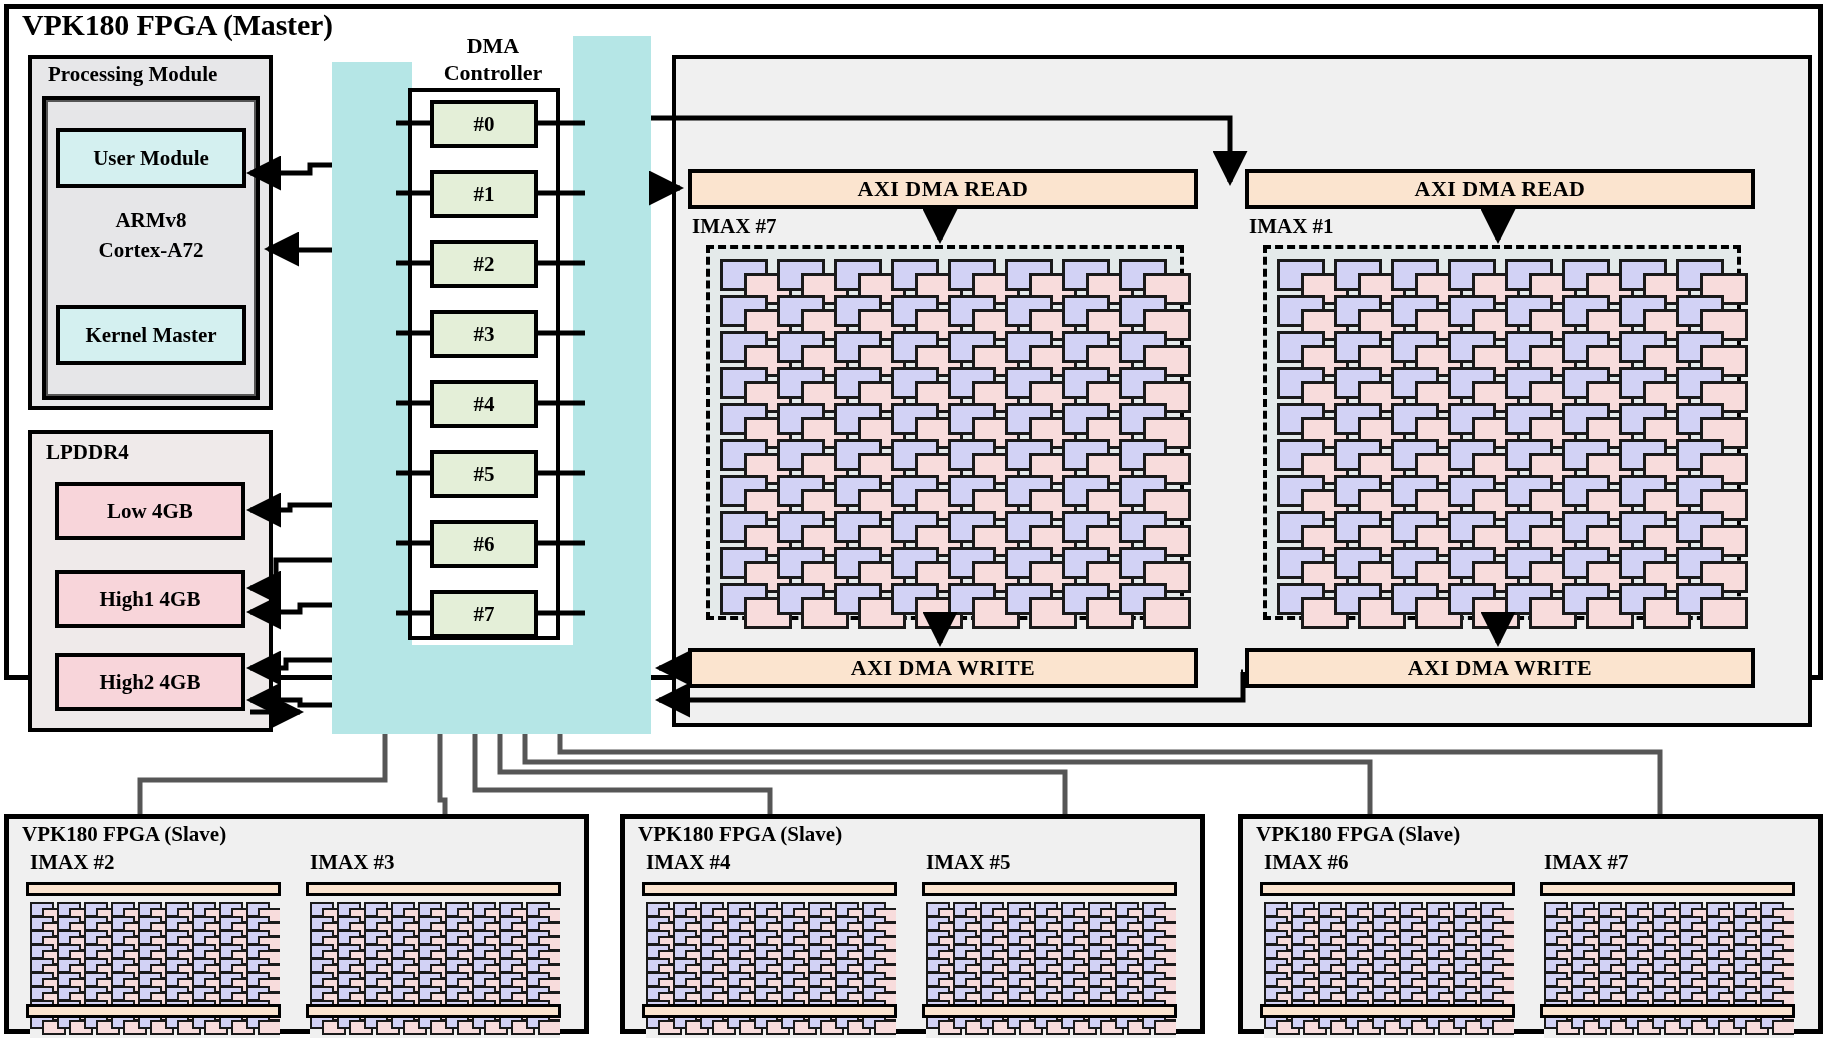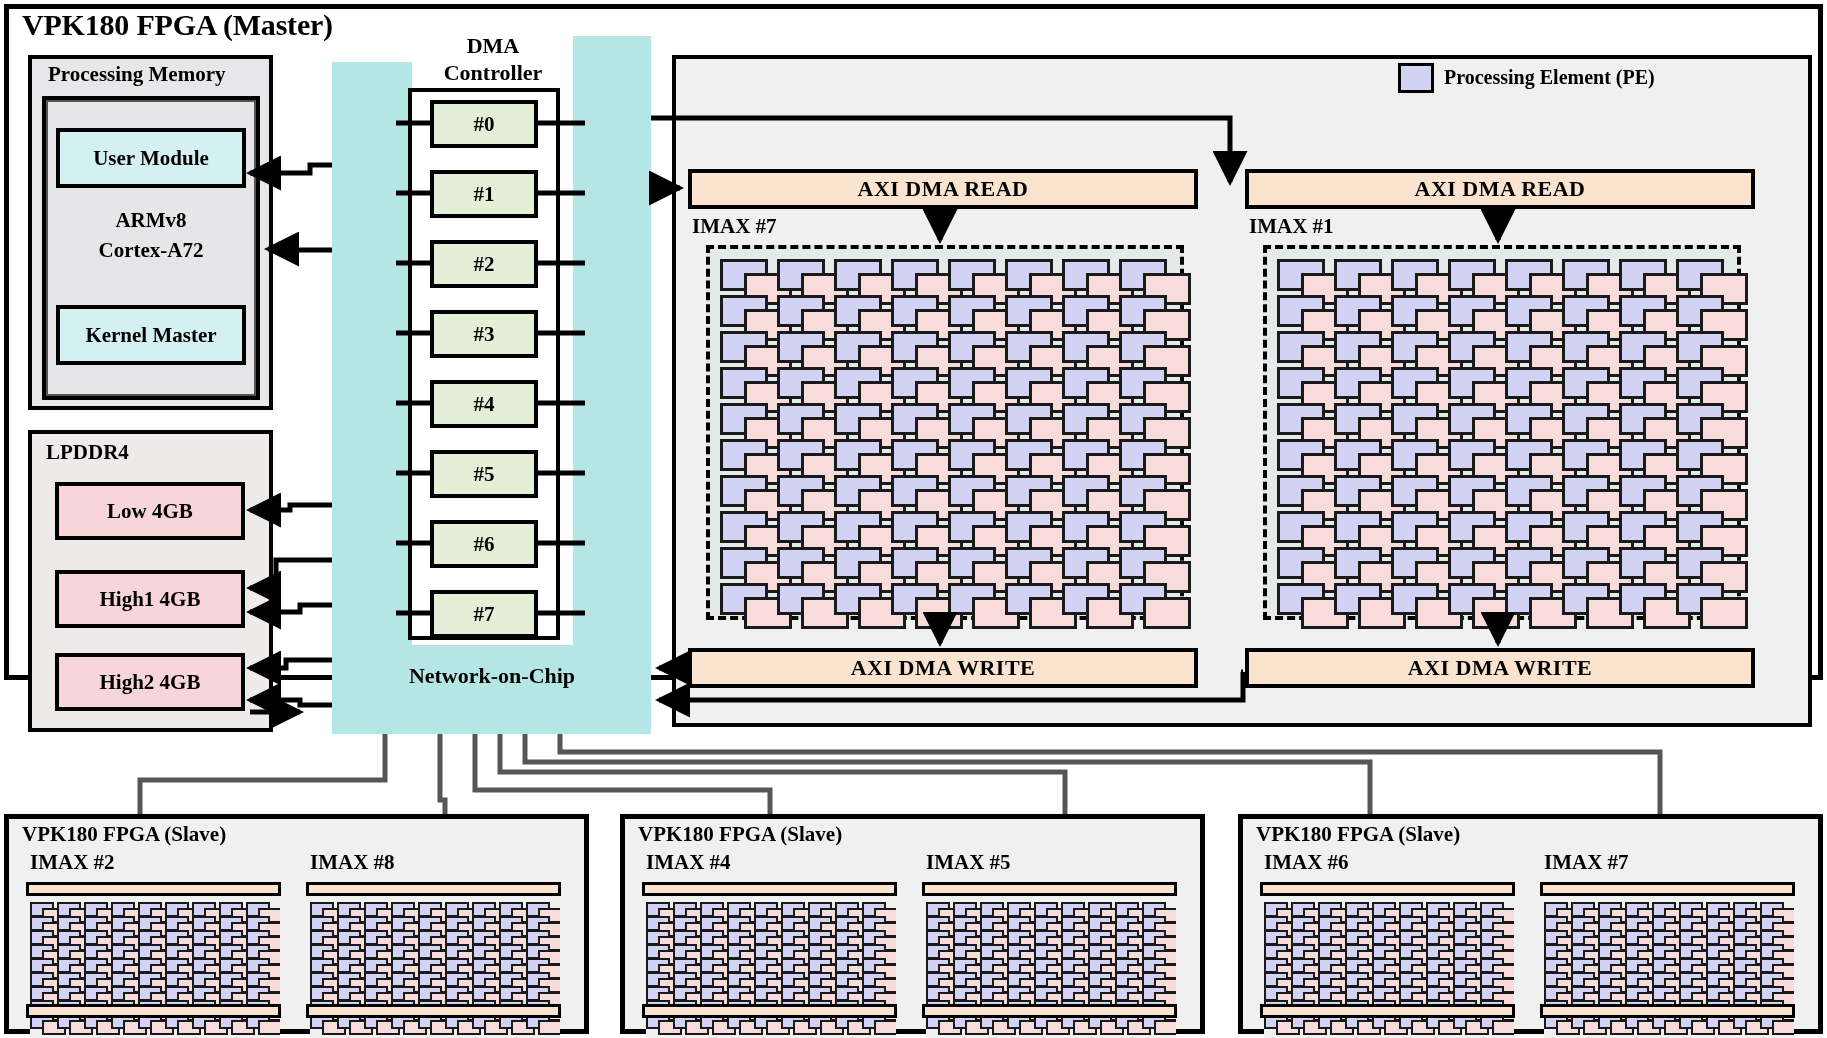--- a/index.html
+++ b/index.html
@@ -159,39 +159,38 @@
 </style>
 </head>
 <body>
 
 <div class="abs" id="master-frame"></div>
 <div class="abs" id="master-title">VPK180 FPGA (Master)</div>
 
 <div class="abs" id="ps-box"></div>
 <div class="abs" id="ps-inner"></div>
 <div class="abs" id="ps-inner2"></div>
-<div class="abs" id="ps-title">Processing Memory</div>
+<div class="abs" id="ps-title">Processing Module</div>
 <div class="abs cyanbox" id="user-space">User Module</div>
 <div class="abs" id="arm-label">
   <div>ARMv8</div>
   <div>Cortex-A72</div>
 </div>
 <div class="abs cyanbox" id="kernel-space">Kernel Master</div>
 
 <div class="abs" id="lpddr-box"></div>
 <div class="abs" id="lpddr-title">LPDDR4</div>
 <div class="abs pinkbox" id="mem-low">Low 4GB</div>
 <div class="abs pinkbox" id="mem-high1">High1 4GB</div>
 <div class="abs pinkbox" id="mem-high2">High2 4GB</div>
 
 <div class="abs" id="noc-left"></div>
 <div class="abs" id="noc-right"></div>
 <div class="abs" id="noc-mid"></div>
 <div class="abs" id="noc-label">
-  <div>Network-on-Chip</div>
 </div>
 
 <div class="abs" id="dma-title">
   <div>DMA</div>
   <div>Controller</div>
 </div>
 <div class="abs" id="dma-frame"></div>
 <div id="dma-channels">
     <div class="abs dmach" style="top: 100px;">#0</div>
     <div class="abs dmach" style="top: 170px;">#1</div>
@@ -199,24 +198,20 @@
     <div class="abs dmach" style="top: 310px;">#3</div>
     <div class="abs dmach" style="top: 380px;">#4</div>
     <div class="abs dmach" style="top: 450px;">#5</div>
     <div class="abs dmach" style="top: 520px;">#6</div>
     <div class="abs dmach" style="top: 590px;">#7</div>
   </div>
 
 <div class="abs" id="imax-panel"></div>
 
 <div class="abs" id="legend">
-  <div class="lg-row">
-    <span class="lg-sw" id="lg-sw-pe" style="background: rgb(210, 210, 245);"></span>
-    <span class="lg-txt">Processing Element (PE)</span>
-  </div>
 </div>
 
 <div class="abs axibar" id="axi-r0">AXI DMA READ</div>
 <div class="abs axibar" id="axi-r1">AXI DMA READ</div>
 <div class="abs axibar" id="axi-w0">AXI DMA WRITE</div>
 <div class="abs axibar" id="axi-w1">AXI DMA WRITE</div>
 
 <div class="abs imax-label" id="imax0-label">IMAX #7</div>
 <div class="abs imax-label" id="imax1-label">IMAX #1</div>
 
@@ -1088,21 +1083,21 @@
         <div class="slmm" style="left: 147px; background: rgb(248, 220, 220);"></div>
         <div class="spe" style="left: 162px; background: rgb(210, 210, 245);"></div>
         <div class="slmm" style="left: 174px; background: rgb(248, 220, 220);"></div>
         <div class="spe" style="left: 189px; background: rgb(210, 210, 245);"></div>
         <div class="slmm" style="left: 201px; background: rgb(248, 220, 220);"></div>
         <div class="spe" style="left: 216px; background: rgb(210, 210, 245);"></div>
         <div class="slmm" style="left: 228px; background: rgb(248, 220, 220);"></div>
       </div>
     </div>
     <div class="abs sbar" style="left: 26px; top: 1004px; width: 255px; background: rgb(251, 228, 207);"></div>
-    <div class="abs slave-imax-label" style="left: 310px; top: 850px;">IMAX #8</div>
+    <div class="abs slave-imax-label" style="left: 310px; top: 850px;">IMAX #3</div>
     <div class="abs sbar" style="left: 306px; top: 882px; width: 255px; background: rgb(251, 228, 207);"></div>
     <div class="abs sarray" style="left: 310px; top: 902px;">
       <div class="srow">
         <div class="spe" style="left: 0px; background: rgb(210, 210, 245);"></div>
         <div class="slmm" style="left: 12px; background: rgb(248, 220, 220);"></div>
         <div class="spe" style="left: 27px; background: rgb(210, 210, 245);"></div>
         <div class="slmm" style="left: 39px; background: rgb(248, 220, 220);"></div>
         <div class="spe" style="left: 54px; background: rgb(210, 210, 245);"></div>
         <div class="slmm" style="left: 66px; background: rgb(248, 220, 220);"></div>
         <div class="spe" style="left: 81px; background: rgb(210, 210, 245);"></div>

